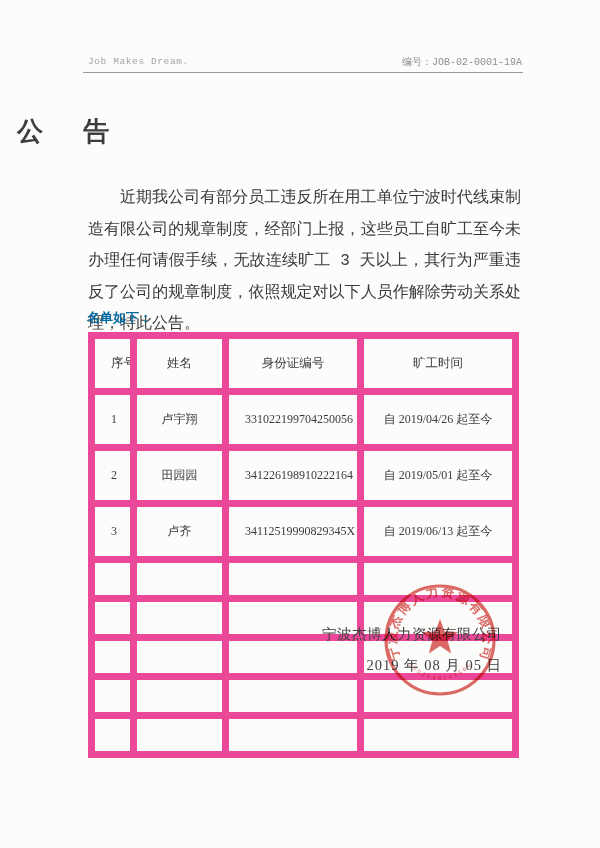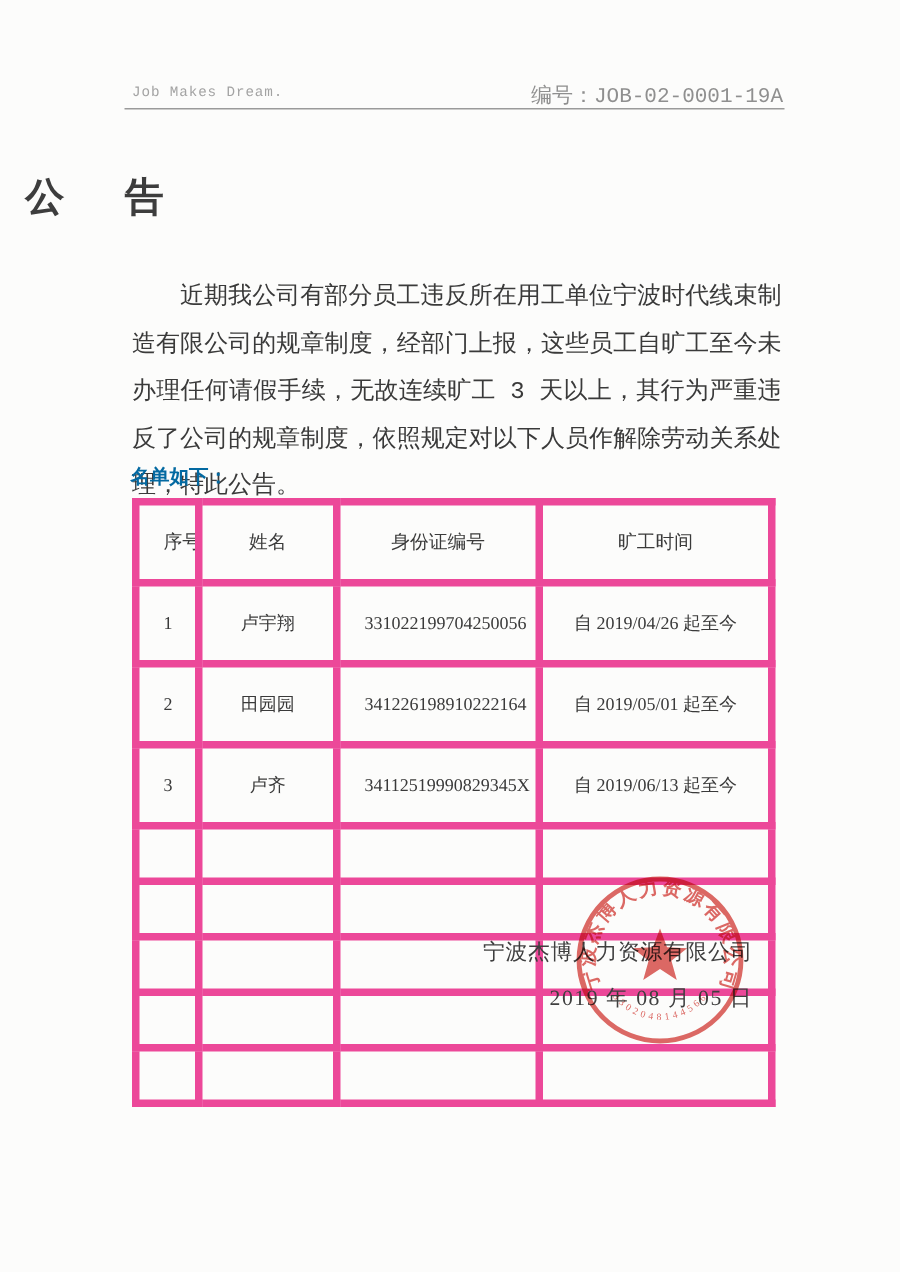--- a/index.html
+++ b/index.html
@@ -19,21 +19,21 @@
     left: 88px; top: 56px;
     font-family: "Liberation Mono", "DejaVu Sans Mono", monospace;
     font-size: 9.5px;
     letter-spacing: 0.6px;
     color: #a3a3a3;
   }
   .hdr-docno {
     position: absolute;
     right: 78px; top: 55px;
     font-family: "Liberation Mono", "DejaVu Sans Mono", monospace;
-    font-size: 14px;
+    font-size: 10px;
     color: #8f8f8f;
   }
   .hdr-rule {
     position: absolute;
     left: 83px; right: 77px; top: 72px;
     border-top: 1.5px solid #9a9a9a;
   }
   .title {
     position: absolute;
     left: 0; right: 0; top: 112px;
@@ -64,21 +64,21 @@
     color: #0369a1;
   }
   table.roster {
     position: absolute;
     left: 88px; top: 332px;
     width: 424px;
     border-collapse: collapse;
     table-layout: fixed;
   }
   table.roster th, table.roster td {
-    border: 5px solid #ec4899;
+    border: 7px solid #ec4899;
     text-align: center;
     vertical-align: middle;
     font-weight: normal;
     font-size: 12px;
     color: #3a3a3a;
     padding: 16px;
     overflow: hidden;
     white-space: nowrap;
   }
   table.roster th { height: 28px; font-size: 12.5px; }

